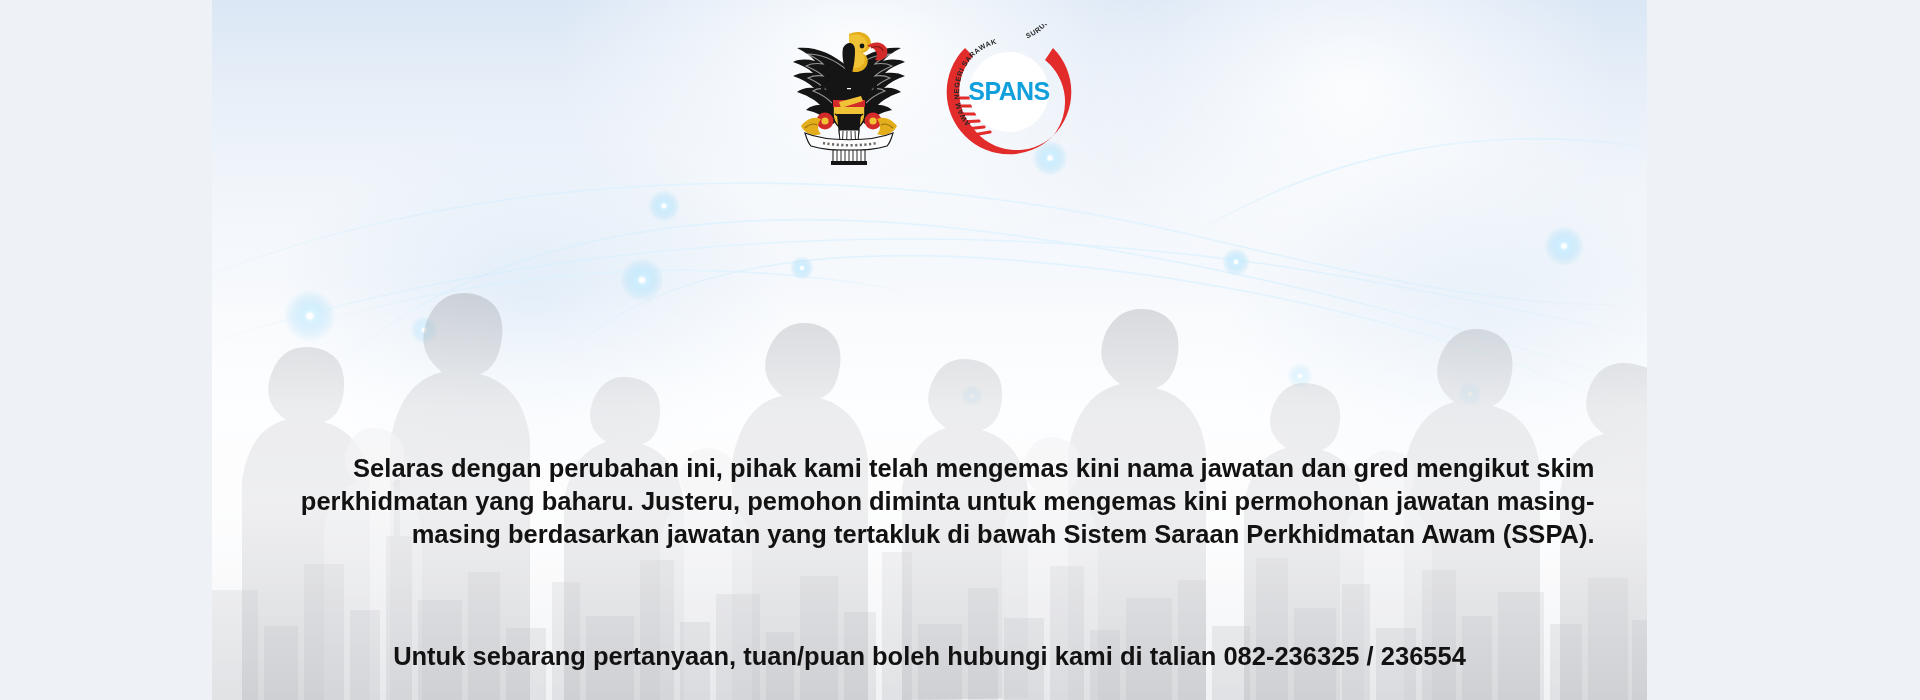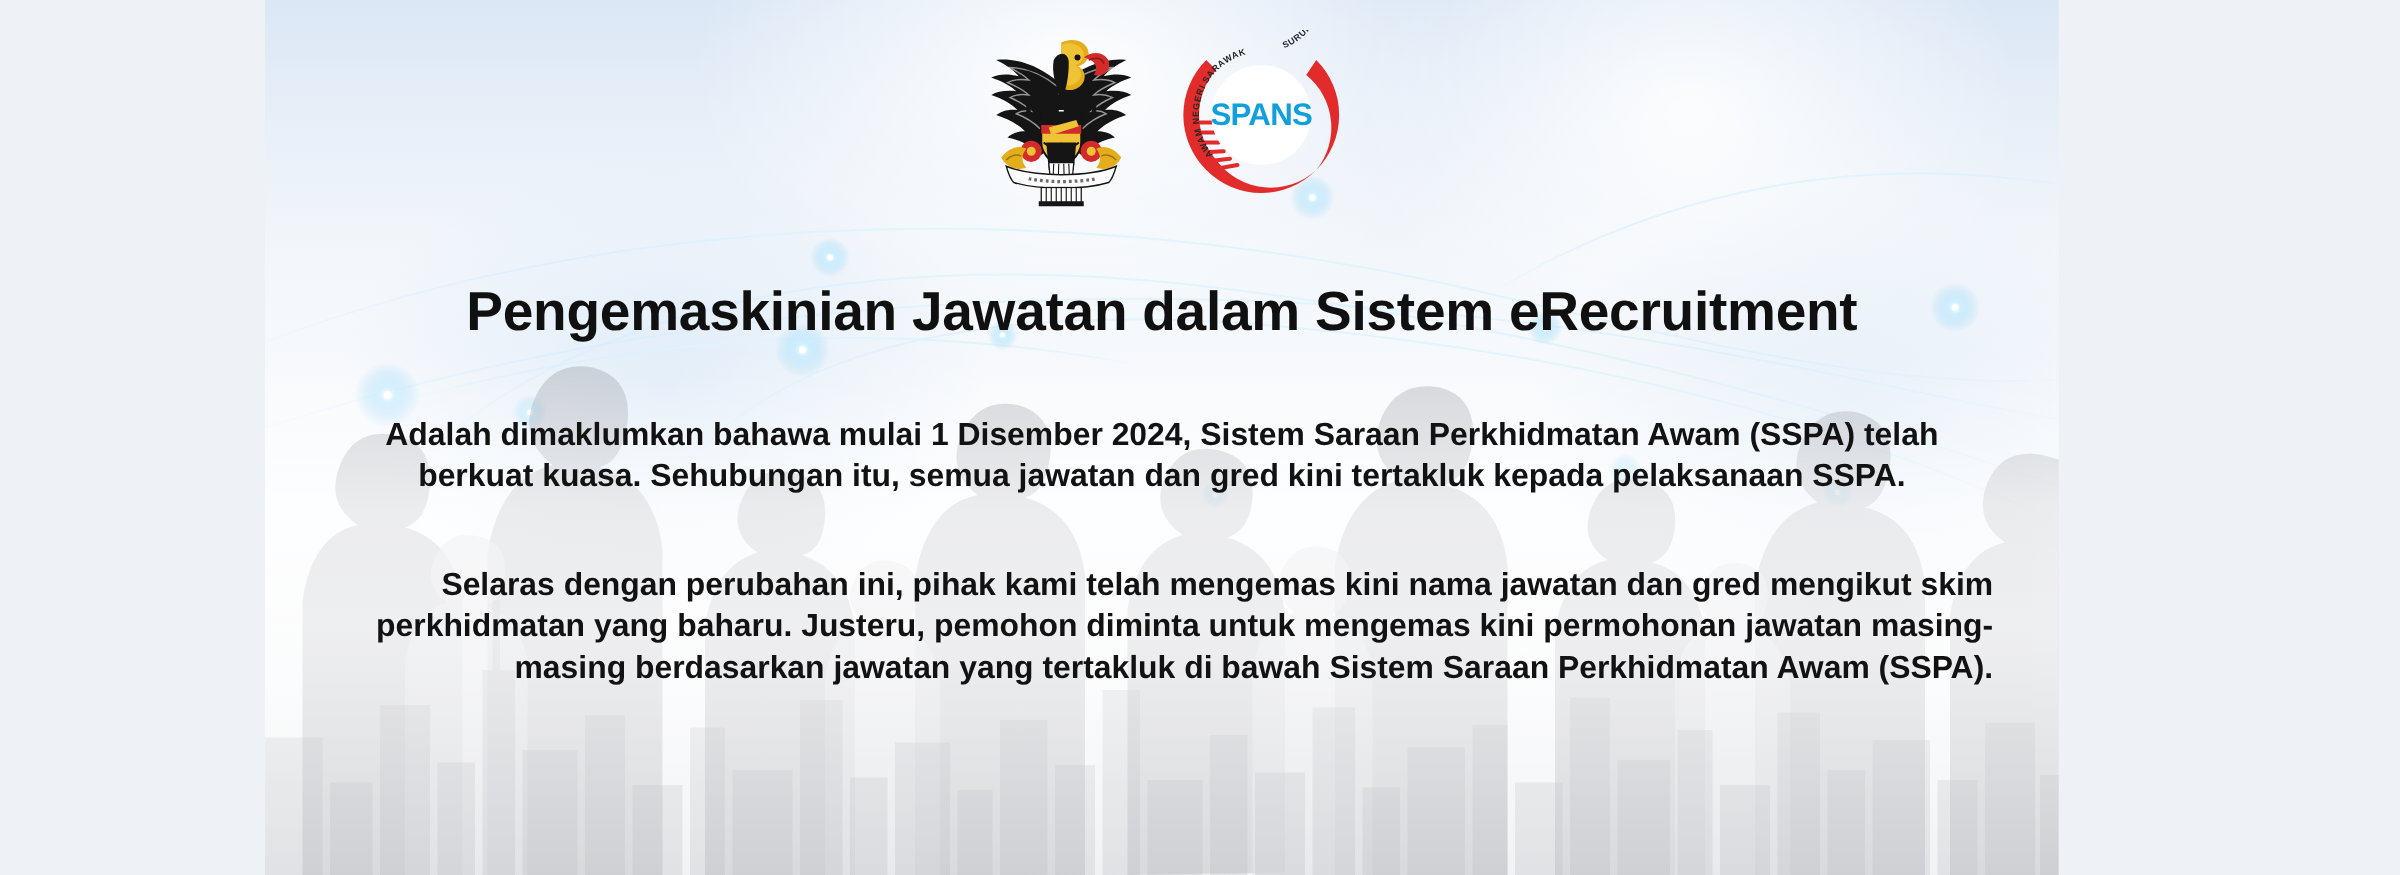--- a/index.html
+++ b/index.html
@@ -394,22 +394,21 @@
           </text>
           <text font-family="'Liberation Sans', sans-serif" font-size="7.1" font-weight="700" fill="#262626" letter-spacing="0.6">
             <textPath href="#ringPathTop" startOffset="14%">AWAM NEGERI SARAWAK</textPath>
           </text>
 
           <text x="68" y="76" text-anchor="middle" font-family="'Liberation Sans', sans-serif" font-size="25" font-weight="700" fill="#12a0dc" letter-spacing="-0.6">SPANS</text>
         </svg>
 
       </div>
 
-      <div id="title">Pengemaskinian Jawatan dalam Sistem eRecruitment</div>
-
-      <div id="para1" class="para">Adalah dimaklumkan bahawa mulai 1 Disember 2024, Sistem Saraan Perkhidmatan Awam (SSPA) telah berkuat kuasa. Sehubungan itu, semua jawatan dan gred kini tertakluk kepada pelaksanaan SSPA.</div>
+
 
       <div id="para2" class="para">Selaras dengan perubahan ini, pihak kami telah mengemas kini nama jawatan dan gred mengikut skim perkhidmatan yang baharu. Justeru, pemohon diminta untuk mengemas kini permohonan jawatan masing-masing berdasarkan jawatan yang tertakluk di bawah Sistem Saraan Perkhidmatan Awam (SSPA).</div>
 
+      <div id="contact">Untuk sebarang pertanyaan, tuan/puan boleh hubungi kami di talian 082-236325 / 236554</div>
 
     </div>
   </div>
 </div>
 
 </body></html>

